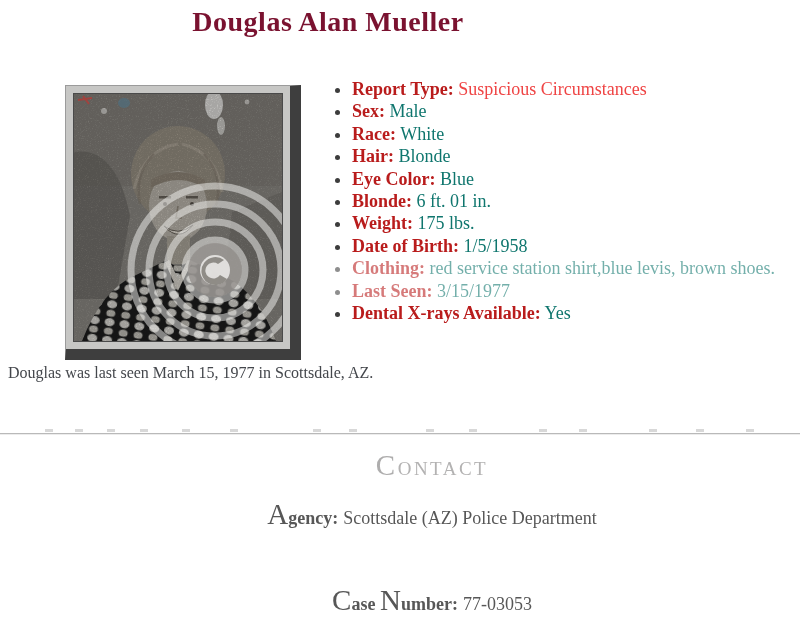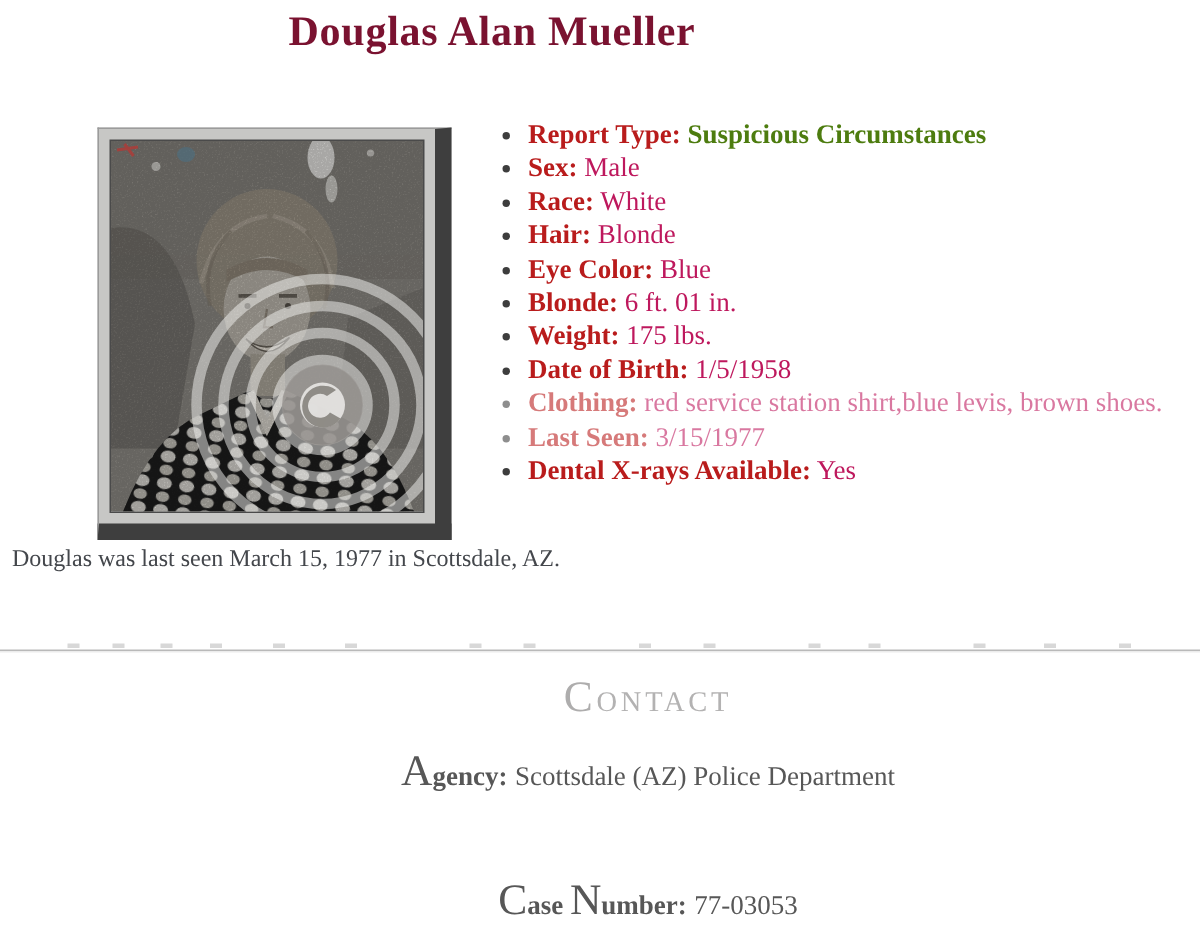--- a/index.html
+++ b/index.html
@@ -26,22 +26,22 @@
   }
   .photo-frame svg { border:1px solid #4a4a4a; display:block; }
 
   
   ul.details {
     position:absolute; left:337px; top:78px; margin:0; padding:0 0 0 15px;
     font-size:18px; line-height:22.4px; list-style:disc; color:#3d3d3d;
   }
   ul.details li { padding:0; margin:0; }
   ul.details .detail-label { font-weight:bold; color:#b91c1c; }
-  ul.details .detail-value { color:#be185d; }
-  ul.details .maroon { color:#4d7c0f; font-weight:bold; }
+  ul.details .detail-value { color:#0f766e; }
+  ul.details .maroon { color:#ef4444; font-weight:normal; }
   ul.details li.faded { opacity:0.58; }
 
   
   .summary {
     position:absolute; left:8px; top:364px; margin:0;
     font-size:16px; color:#44474c;
   }
 
   
   .ghost-dashes {

